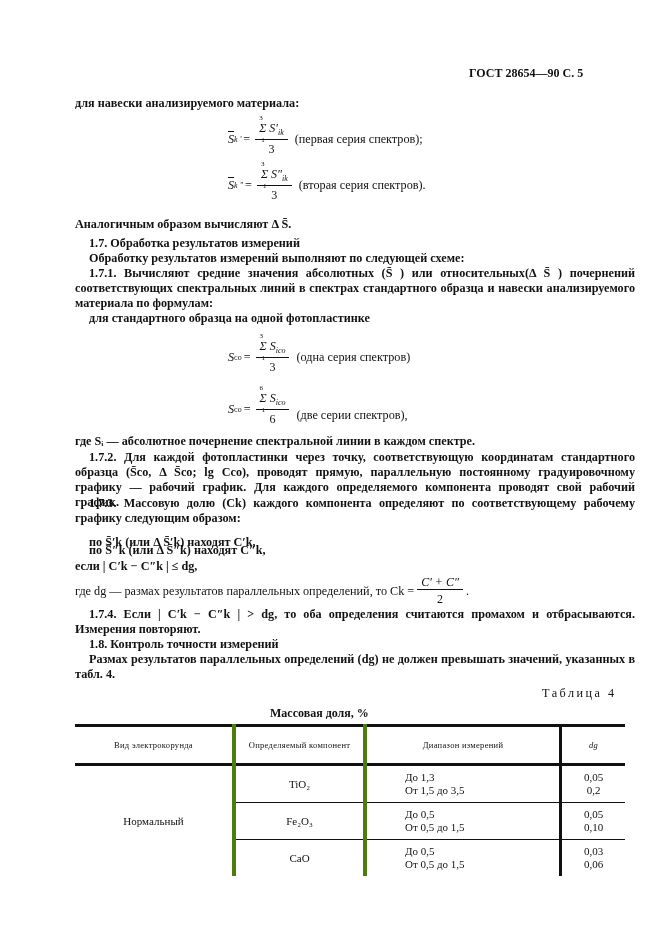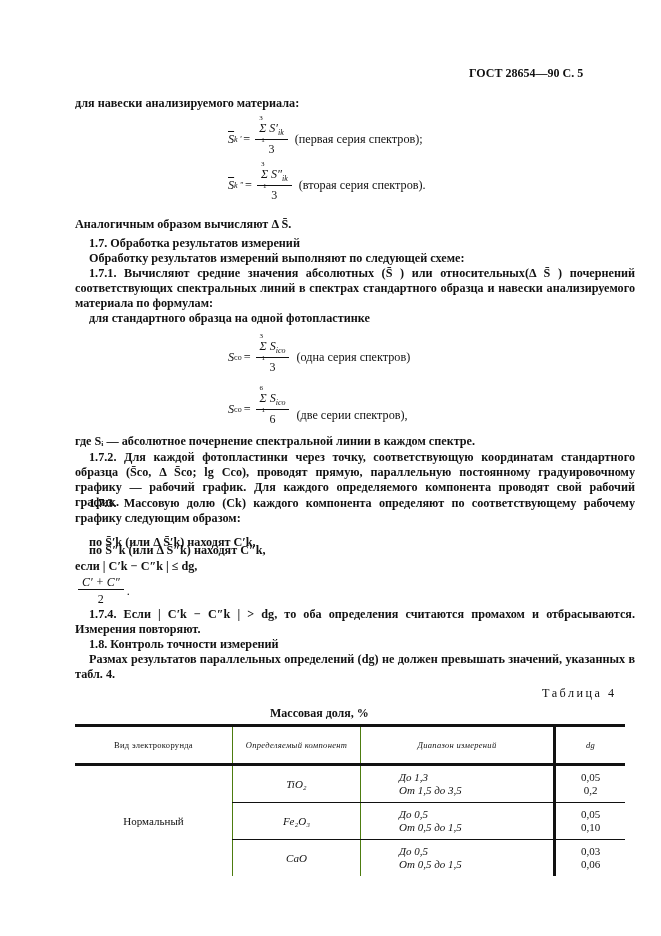--- a/index.html
+++ b/index.html
@@ -19,21 +19,21 @@
   .frac .num { position: relative; padding: 0 4px; font-size: 12px; line-height: 13px; }
   .frac .num .lim-top { position: absolute; top: -10px; left: 4px; font-size: 7px; }
   .frac .num .lim-bot { position: absolute; bottom: -8px; left: 6px; font-size: 7px; }
   .frac .bar { height: 1px; background: #111; align-self: stretch; }
   .frac .den { font-size: 12px; line-height: 14px; padding-top: 2px; }
   .ovl { text-decoration: overline; }
   sub { font-size: 8px; }
   table.t4 { border-collapse: collapse; position: absolute; left: 75px; top: 712px; width: 550px; }
   table.t4 td, table.t4 th { font-weight: normal; font-size: 11px; line-height: 13px; padding: 0 6px; }
   table.t4 thead th { border-top: 3px solid #111; border-bottom: 3px solid #111; height: 36px; font-size: 8.5px; letter-spacing: 0.3px; }
-  table.t4 .vl { border-left: 1px solid #4d7c0f; font-style: italic; }
+  table.t4 .vl { border-left: 4px solid #4d7c0f; }
   table.t4 .vl-thick { border-left: 3px solid #111; }
   table.t4 td.range { text-align: left; padding-left: 38px; }
   table.t4 td.center { text-align: center; }
   table.t4 tbody tr td { height: 36px; }
   table.t4 tbody tr.bb td.inner { border-bottom: 1px solid #111; }
   .spaced { letter-spacing: 2.5px; }
 </style>
 </head>
 <body>
 
@@ -97,20 +97,21 @@
 </div>
 
 <div class="abs para" style="top:434px;">где Sᵢ — абсолютное почернение спектральной линии в каждом спектре.</div>
 <div class="abs para indent" style="top:450px;">1.7.2. Для каждой фотопластинки через точку, соответствующую координатам стандартного образца (S̄co, Δ S̄co; lg Cco), проводят прямую, параллельную постоянному градуировочному графику — рабочий график. Для каждого определяемого компонента проводят свой рабочий график.</div>
 <div class="abs para indent" style="top:496px;">1.7.3. Массовую долю (Ck) каждого компонента определяют по соответствующему рабочему графику следующим образом:</div>
 <div class="abs para indent" style="top:535px;">по S̄′k (или Δ S̄′k) находят C′k,</div>
 <div class="abs para indent" style="top:543px;">по S̄″k (или Δ S̄″k) находят C″k,</div>
 <div class="abs para" style="top:559px;">если | C′k − C″k | ≤ dg,</div>
 
 <div class="abs formula" style="left:75px; top:576px;">
+  <span>где dg — размах результатов параллельных определений, то Ck =</span>
   <span class="frac">
     <span class="num i">C′ + C″</span>
     <span class="bar"></span>
     <span class="den">2</span>
   </span>
   <span>.</span>
 </div>
 
 <div class="abs para indent" style="top:607px;">1.7.4. Если | C′k − C″k | &gt; dg, то оба определения считаются промахом и отбрасываются. Измерения повторяют.</div>
 

